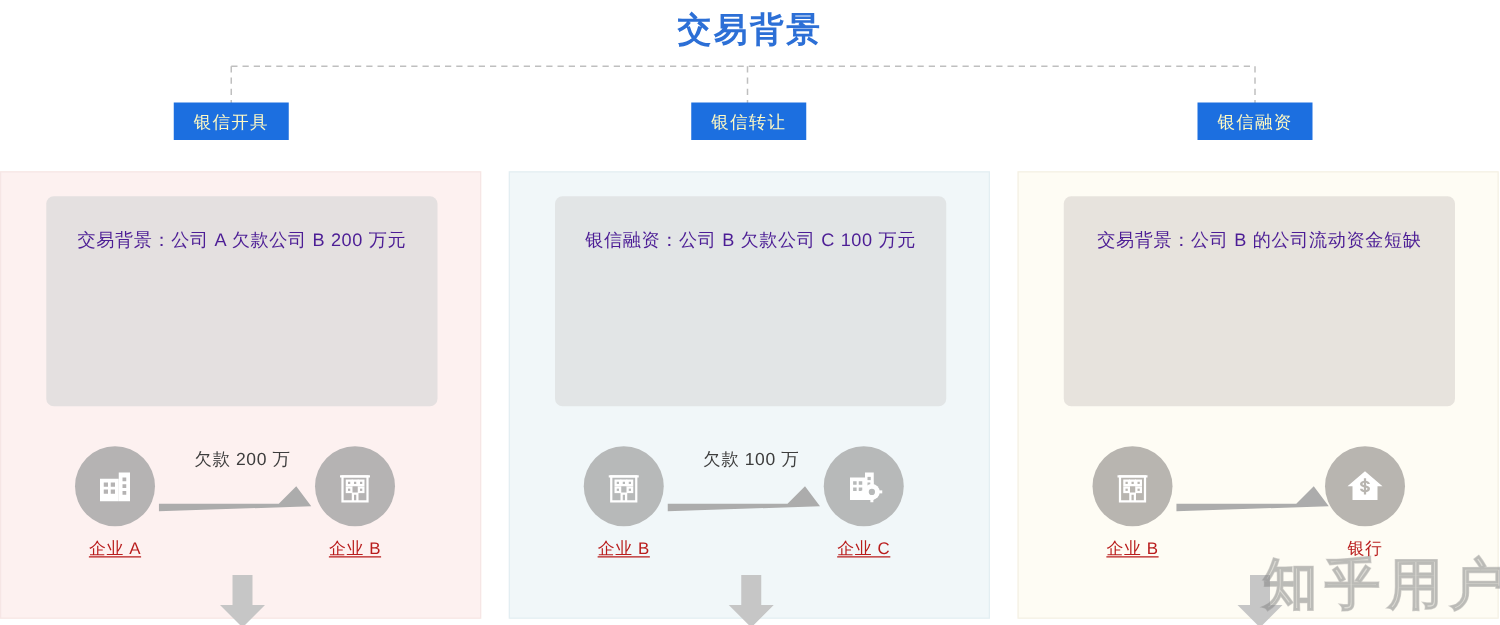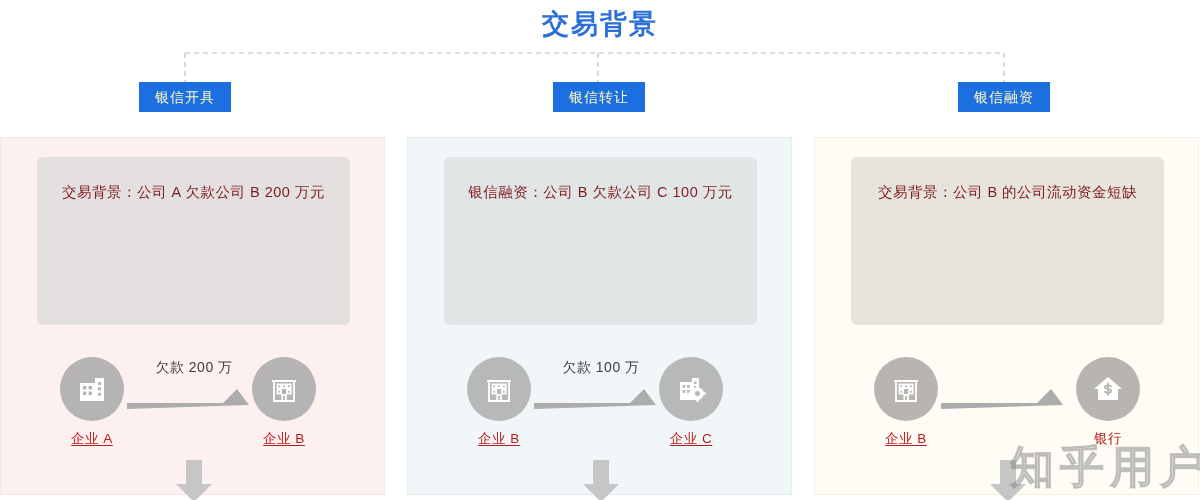--- a/index.html
+++ b/index.html
@@ -48,33 +48,33 @@
     position: absolute; top: 19px; left: 36px;
     width: 313px; height: 168px;
     border-radius: 6px;
   }
   .p1 .inner-card { background: #E4E0E0; }
   .p2 .inner-card { background: #E2E5E6; }
   .p3 .inner-card { background: #E7E3DD; }
 
   .bg-text {
     position: absolute; top: 26px; left: 0; width: 313px;
-    text-align: center; font-size: 14.5px; color: #7f1d1d;
+    text-align: center; font-size: 14.5px; color: #4c1d95;
     letter-spacing: .5px; white-space: nowrap;
   }
 
   
   .row { position: absolute; left: 0; width: 385px; height: 110px; }
   .row.top    { top: 219px; }
 
   .node { position: absolute; width: 90px; text-align: center; }
   .node.left  { left: 46px; }
   .node.right { left: 238px; }
   .p3 .node.left  { left: 46px; }
-  .p3 .node.right { left: 248px; }
+  .p3 .node.right { left: 232px; }
 
   .circle {
     width: 64px; height: 64px; border-radius: 50%;
     margin: 0 auto; display: flex; align-items: center; justify-content: center;
   }
   .c-gray   { background: #B5B3B3; }
   .c-gray2  { background: #B7B9B9; }
   .c-gray3  { background: #B8B5B0; }
 
   .circle svg { display: block; }

